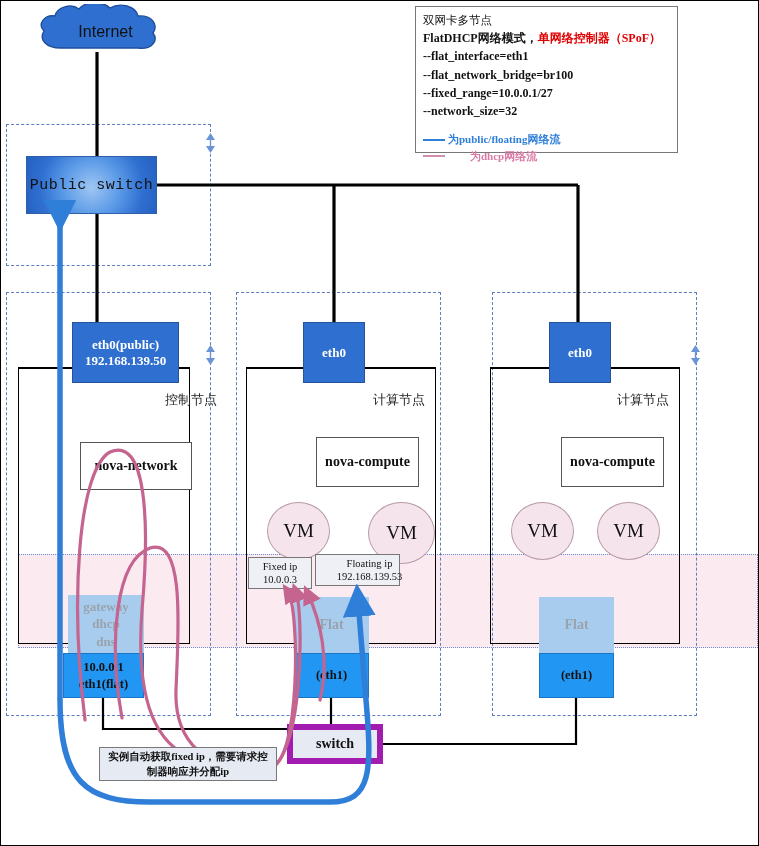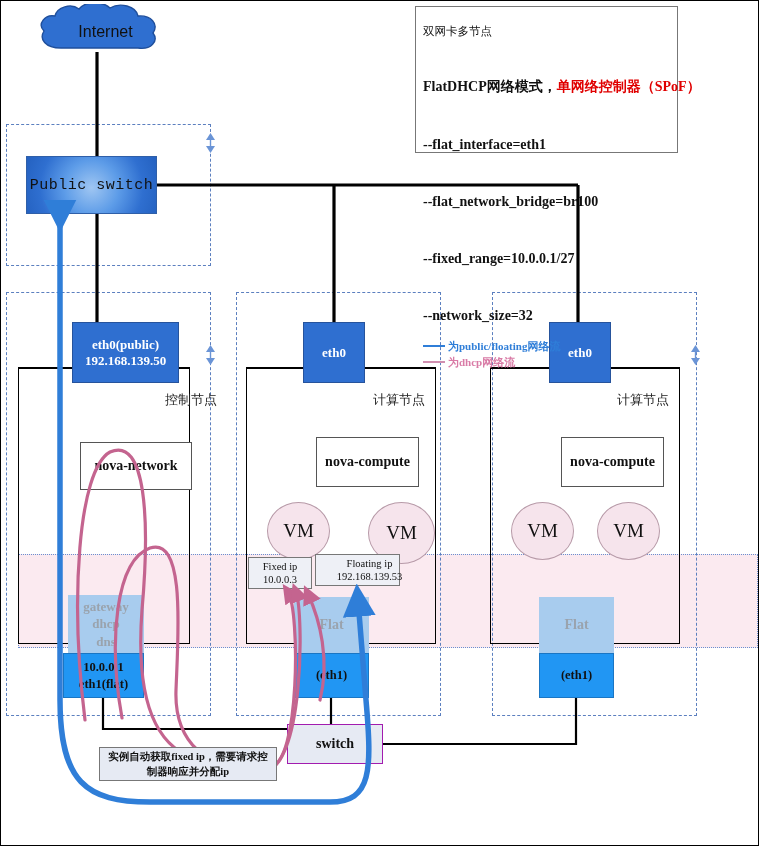--- a/index.html
+++ b/index.html
@@ -97,44 +97,44 @@
   .fl1-bot{left:294px;top:653px;width:75px;height:45px;}
   .fl2-top{left:539px;top:597px;width:75px;height:56px;}
   .fl2-bot{left:539px;top:653px;width:75px;height:45px;}
 
   
   .br100{left:556px;top:572px;width:196px;z-index:8;text-align:right;
       font-weight:bold;font-size:13.5px;color:#111;line-height:1.38;}
 
   
   .sw-bot{left:287px;top:724px;width:96px;height:40px;z-index:6;
-      background:#e6eaf3;border:1px solid #a21caf;
+      background:#e6eaf3;border:6px solid #a21caf;
       display:flex;align-items:center;justify-content:center;
       font-weight:bold;font-size:14px;color:#111;}
 
   
   .note{z-index:11;background:#e6eaf3;border:1px solid #777;
       display:flex;align-items:center;justify-content:center;text-align:center;
       font-weight:bold;font-size:10.5px;color:#111;line-height:1.45;padding:16px 4px;}
   .note-a{left:99px;top:747px;width:178px;height:32px;}
   .note-b{left:114px;top:801px;width:188px;height:44px;}
 
   
   .legend{left:415px;top:6px;width:263px;height:147px;z-index:12;
-      background:#fff;border:1px solid #777;padding:16px 7px;box-sizing:border-box;}
+      background:#fff;border:1px solid #777;padding:5px 7px;box-sizing:border-box;}
   .legend .l-cn{font-family:"Liberation Sans",sans-serif;font-size:11.5px;color:#111;line-height:1.5;}
-  .legend .l-b{font-weight:bold;font-size:14px;color:#111;line-height:1.52;white-space:nowrap;margin-top:36px;}
+  .legend .l-b{font-weight:bold;font-size:12px;color:#111;line-height:1.52;white-space:nowrap;}
   .legend .red{color:#e00000;font-weight:bold;}
   .leg-rows{margin-top:11px;}
   .leg-row{display:flex;align-items:center;font-weight:bold;font-size:11px;line-height:1.5;}
   .leg-swatch{display:inline-block;width:22px;height:2px;margin-right:3px;flex:0 0 auto;}
   .sw-blue{background:#2f7ed8;}
   .sw-pink{background:#d18fb0;}
   .t-blue{color:#2f7ed8;}
-  .t-pink{color:#d97ba6;}
+  .t-pink{color:#d97ba6;margin-left:22px;}
 
   
   .dblarrow{z-index:5;width:11px;height:24px;}
 </style>
 </head>
 <body>
 
 <div id="canvas">
 
   <div class="abs" id="page-border"></div>

